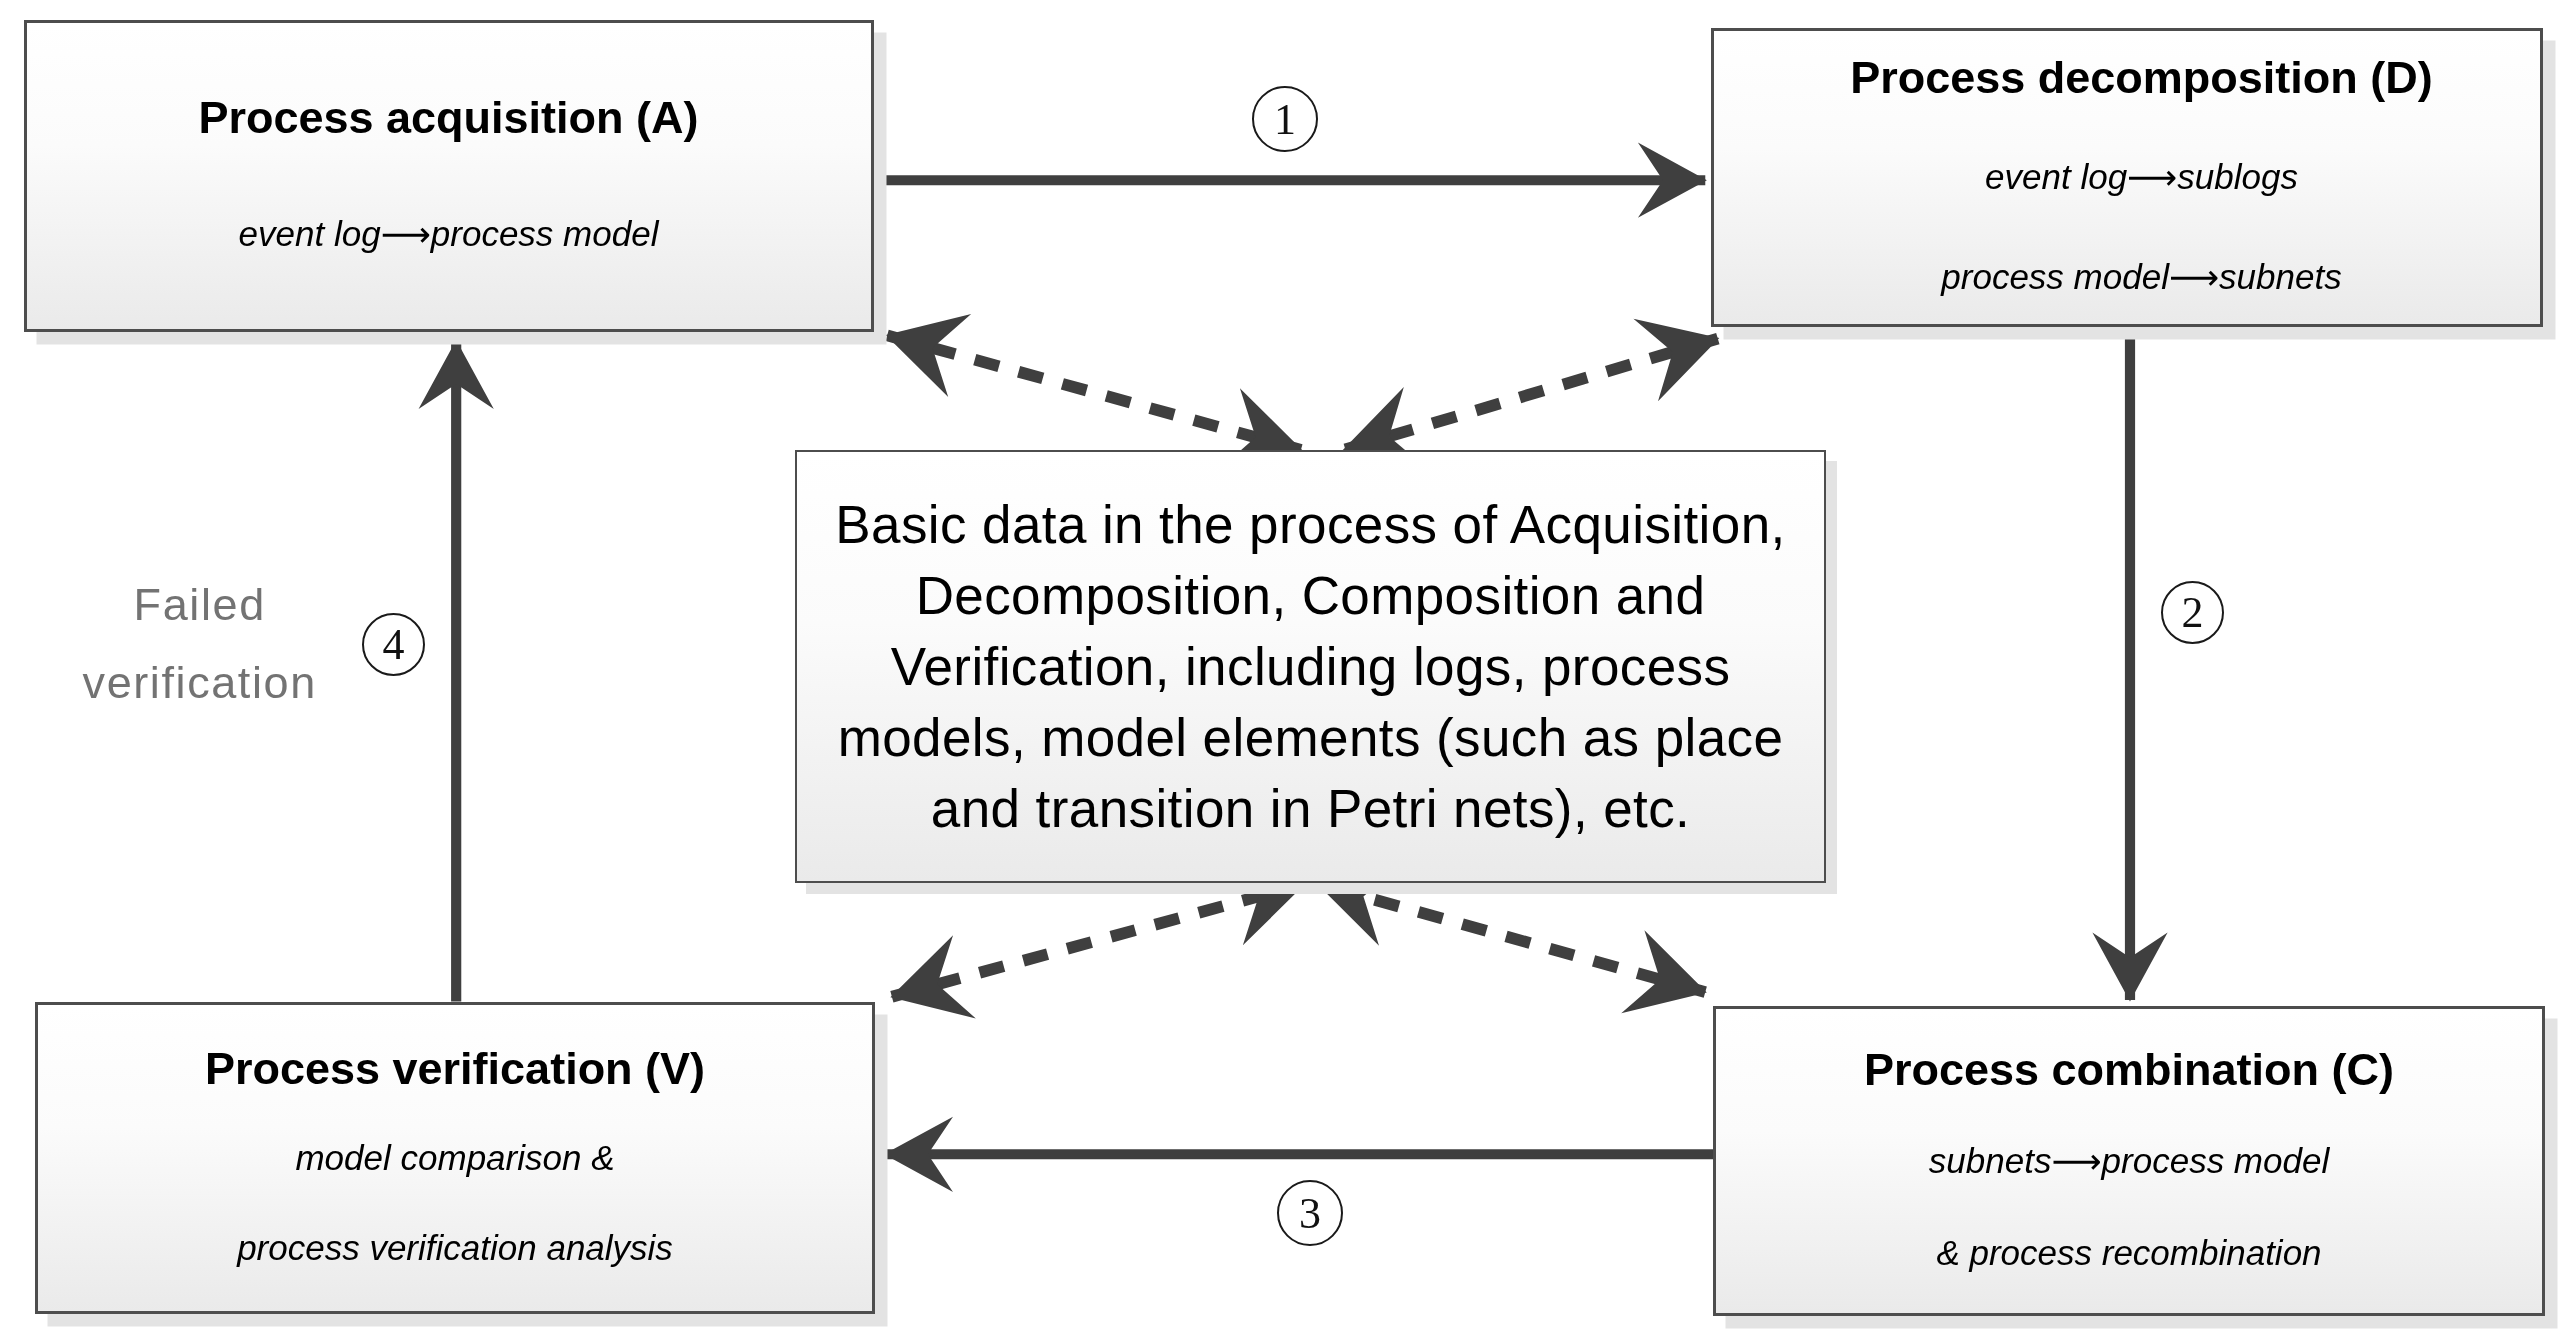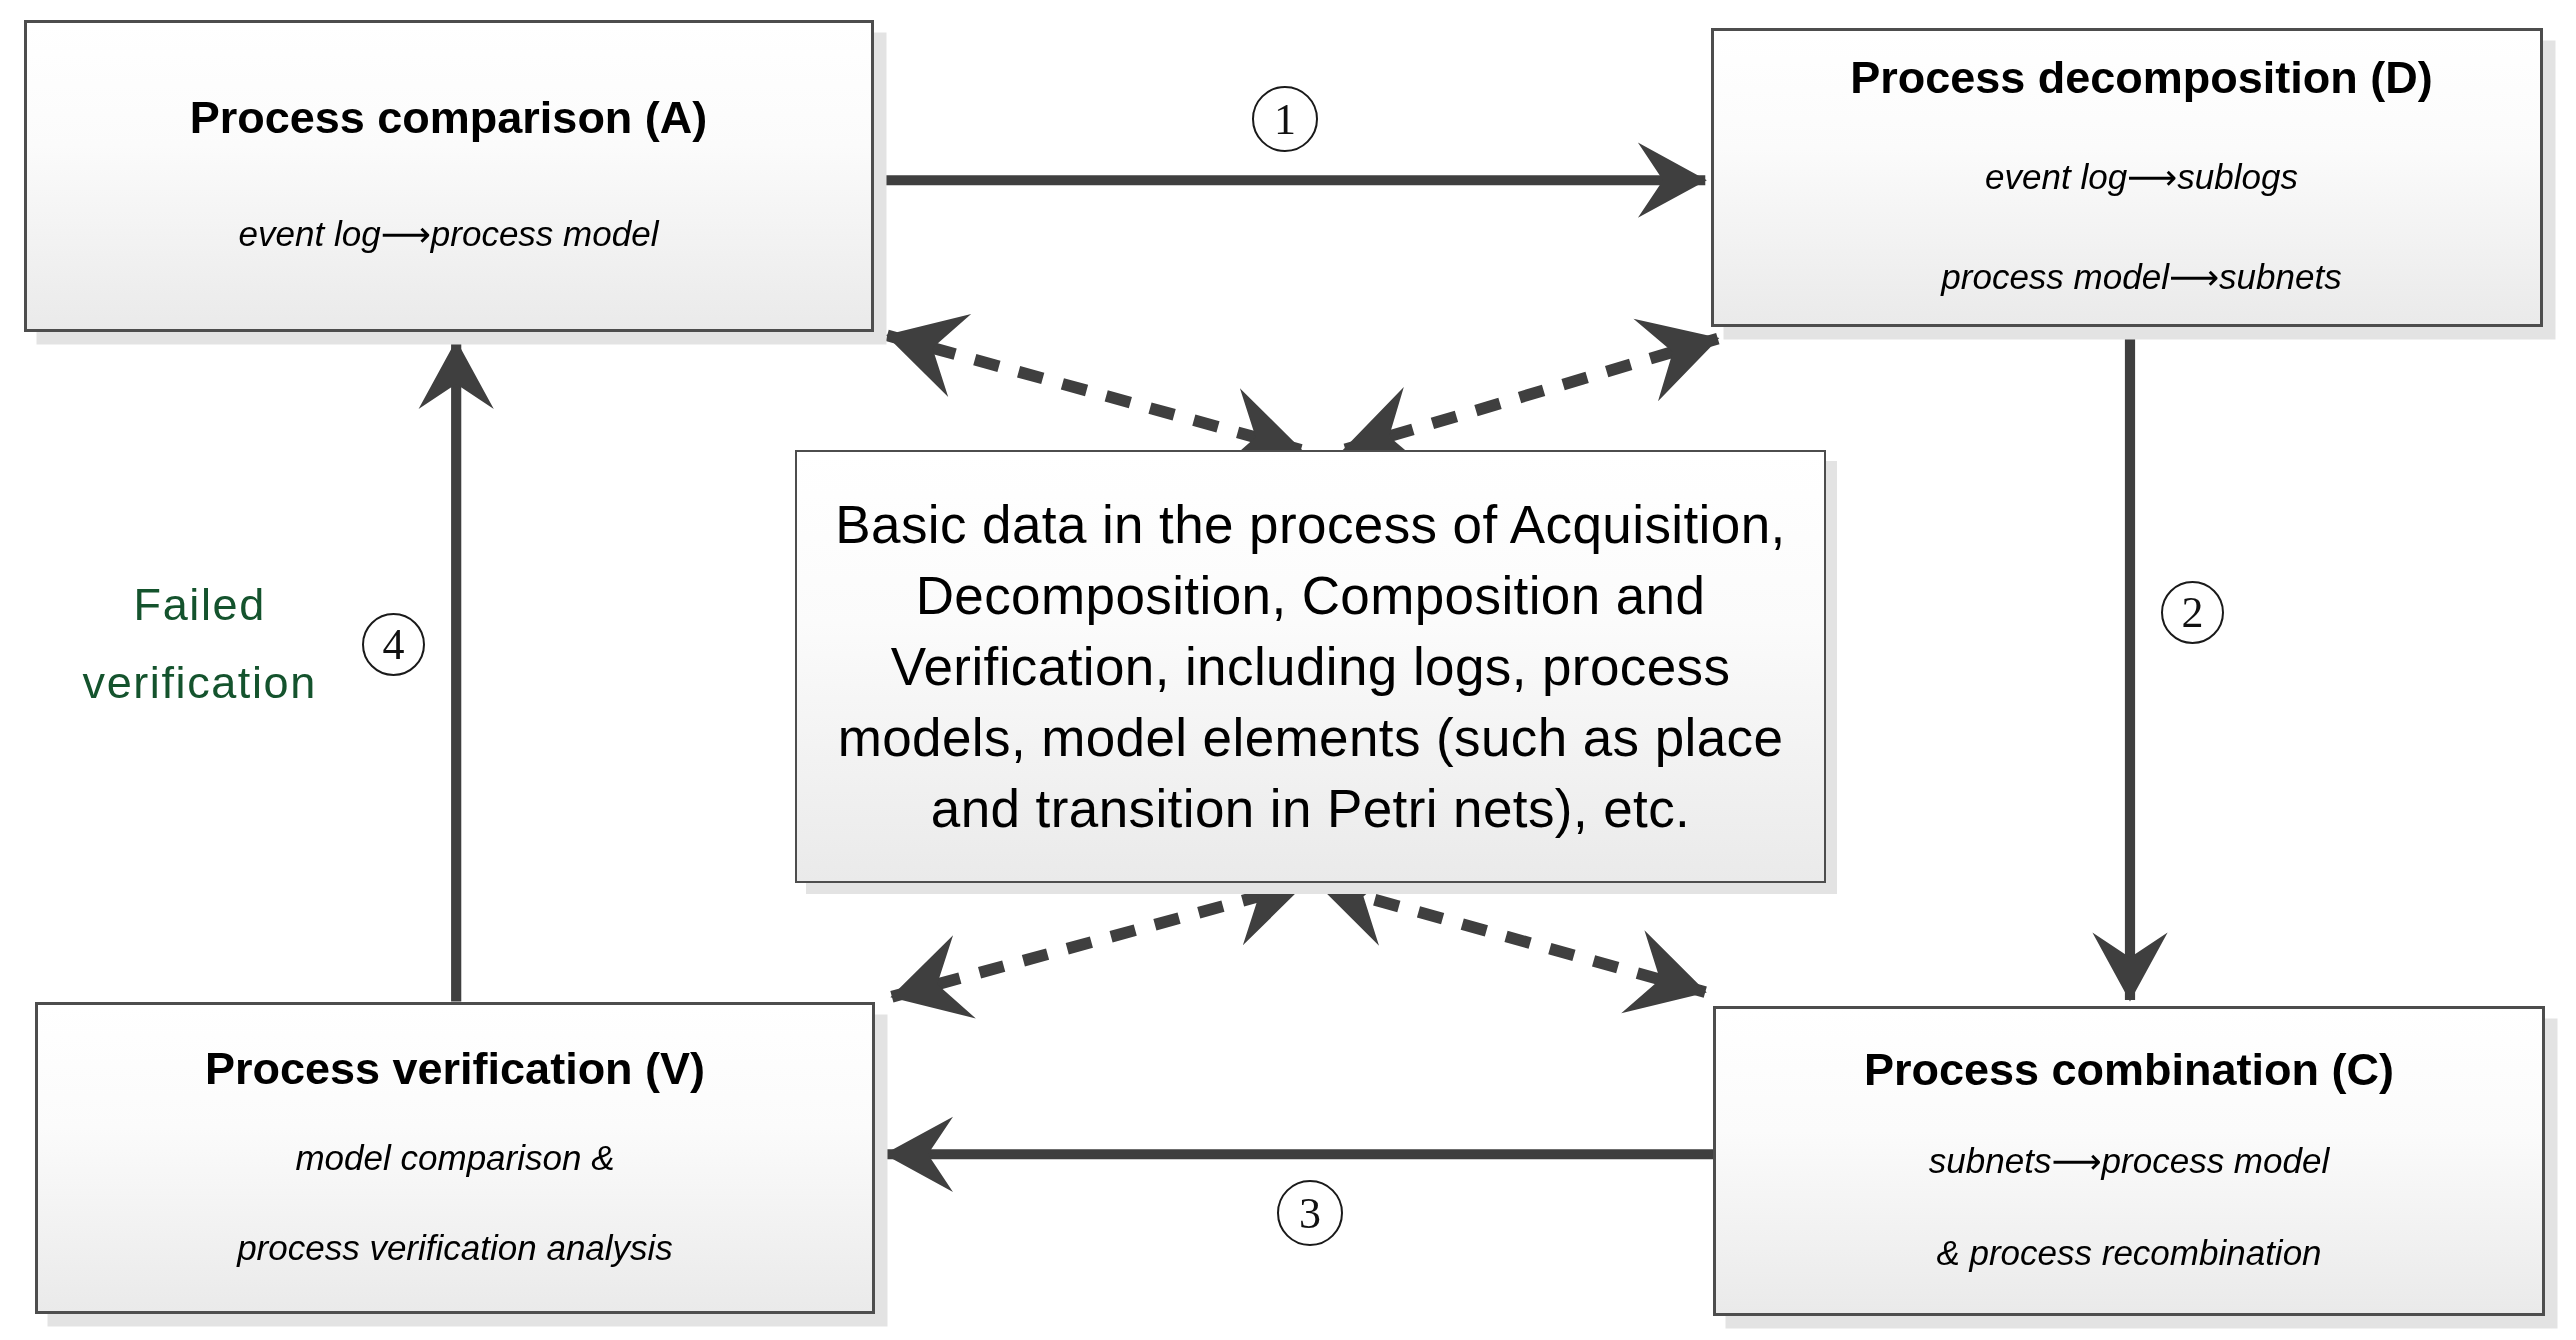--- a/index.html
+++ b/index.html
@@ -43,21 +43,21 @@
     background:transparent;
     box-sizing:border-box;
   }
   #step-1{left:1252px;top:86px;width:66px;height:66px;}
   #step-2{left:2161px;top:581px;width:63px;height:63px;}
   #step-3{left:1277px;top:1180px;width:66px;height:66px;}
   #step-4{left:362px;top:613px;width:63px;height:63px;}
   #failed-label{
     position:absolute;left:15.7px;top:566px;width:368px;
     text-align:center;font-size:45px;line-height:78px;letter-spacing:1.6px;
-    color:#14532d;
+    color:#737373;
   }
 </style>
 </head>
 <body>
 
 <div id="canvas">
 
   <svg id="connectors" width="2576" height="1340" viewBox="0 0 3287 1710">
     <defs>
       <marker id="headSolid" markerUnits="userSpaceOnUse" markerWidth="98" markerHeight="118" refX="92" refY="58" orient="auto-start-reverse">
@@ -73,21 +73,21 @@
     <line x1="2186" y1="1473" x2="1130" y2="1473" stroke="#3f3f3f" stroke-width="13" marker-end="url(#headSolid)"></line>
     <line x1="582" y1="1278" x2="582" y2="436" stroke="#3f3f3f" stroke-width="13" marker-end="url(#headSolid)"></line>
 
     <line x1="1132" y1="428" x2="1660" y2="574" stroke="#3f3f3f" stroke-width="15" stroke-dasharray="32 26" marker-start="url(#headDash)" marker-end="url(#headDash)"></line>
     <line x1="2192" y1="432" x2="1715" y2="574" stroke="#3f3f3f" stroke-width="15" stroke-dasharray="32 26" marker-start="url(#headDash)" marker-end="url(#headDash)"></line>
     <line x1="1138" y1="1272" x2="1664" y2="1128" stroke="#3f3f3f" stroke-width="15" stroke-dasharray="32 26" marker-start="url(#headDash)" marker-end="url(#headDash)"></line>
     <line x1="2176" y1="1266" x2="1682" y2="1128" stroke="#3f3f3f" stroke-width="15" stroke-dasharray="32 26" marker-start="url(#headDash)" marker-end="url(#headDash)"></line>
   </svg>
 
   <div class="box" id="box-a">
-    <div class="title">Process comparison (A)</div>
+    <div class="title">Process acquisition (A)</div>
     <div class="line">event log⟶process model</div>
   </div>
 
   <div class="box" id="box-d">
     <div class="title">Process decomposition (D)</div>
     <div class="line">event log⟶sublogs</div>
     <div class="line">process model⟶subnets</div>
   </div>
 
   <div class="box" id="box-center">

